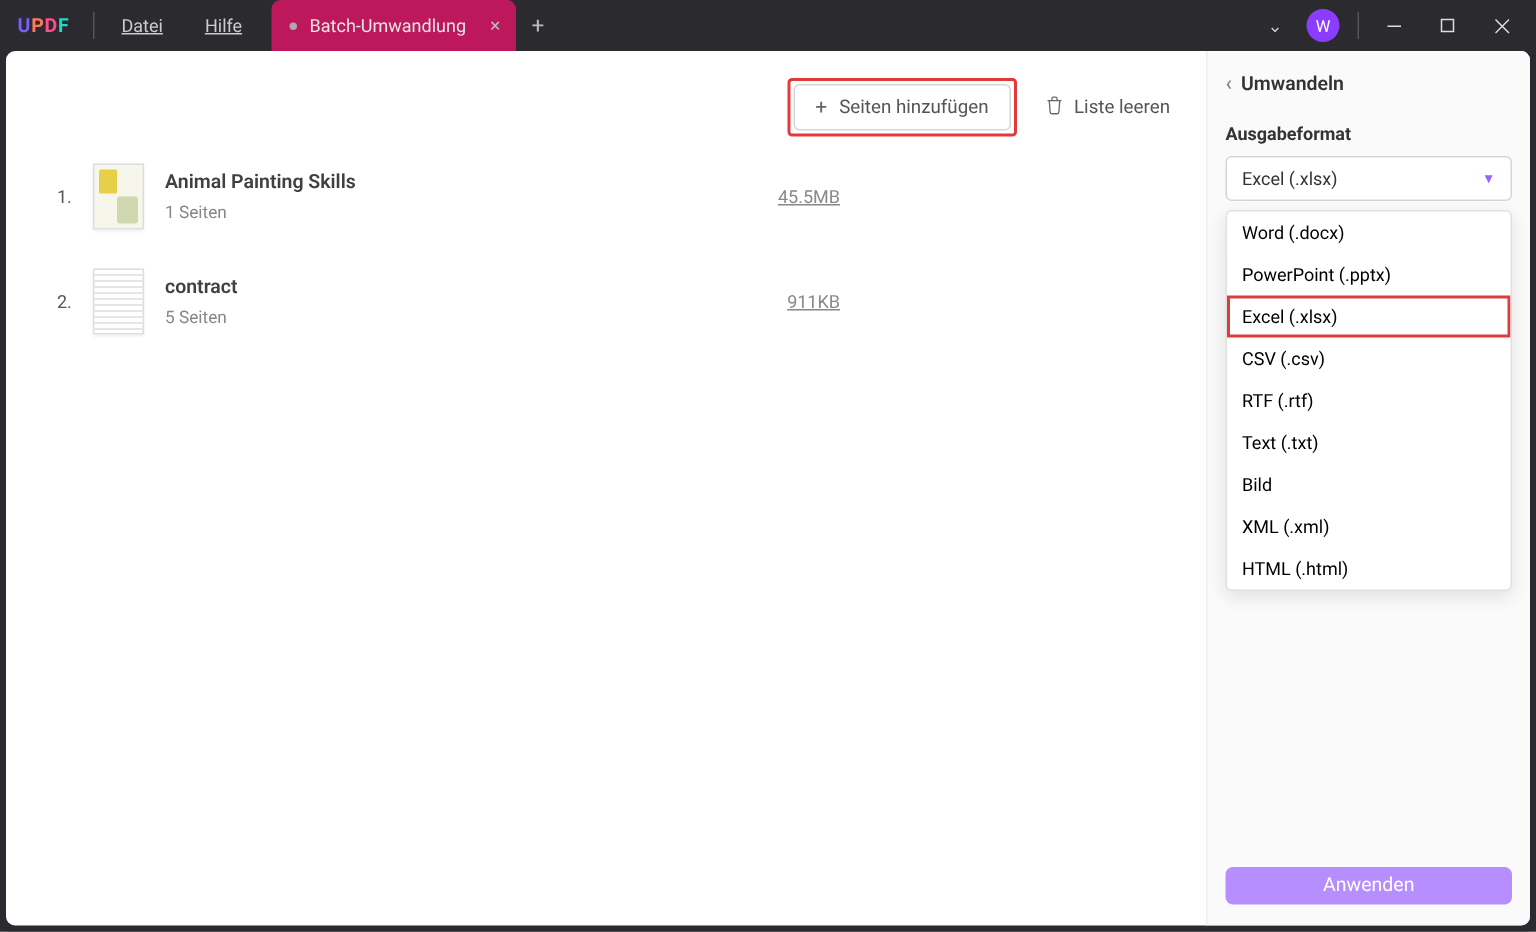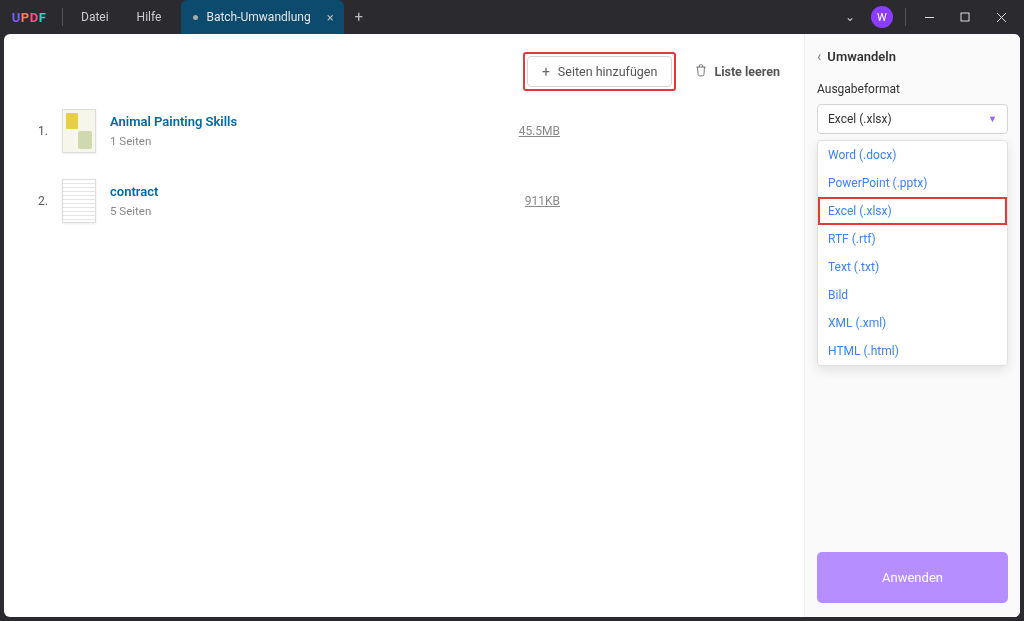--- a/index.html
+++ b/index.html
@@ -4,66 +4,66 @@
 <style>
   * { box-sizing: border-box; margin: 0; padding: 0; font-family: -apple-system, "Segoe UI", Roboto, sans-serif; }
   html, body { width: 1024px; height: 621px; overflow: hidden; background:#2b2b2f; }
   .app { width:1024px; height:621px; display:flex; flex-direction:column; background:#2b2b2f; border-radius:6px; overflow:hidden; }
 
   
   .titlebar { height:34px; display:flex; align-items:center; background:#2b2b2f; color:#ddd; font-size:12px; }
   .logo { width:58px; display:flex; align-items:center; justify-content:center; font-weight:700; font-size:13px; letter-spacing:0.5px; }
   .logo .u { color:#7a5cff;} .logo .p { color:#ff7a59;} .logo .d { color:#ff4f8a;} .logo .f { color:#23d6c8;}
   .titlebar .sep { width:1px; height:18px; background:#555; margin:0 4px; }
-  .menu-item { padding:0 14px; height:34px; display:flex; align-items:center; color:#ccc; cursor:pointer; }
+  .menu-item { padding:0 14px; height:34px; display:flex; align-items:center; color:#ccc; cursor:pointer;text-decoration:underline; }
   .tabbar { display:flex; align-items:stretch; margin-left:6px; }
-  .tab { display:flex; align-items:center; background:#0c4a6e; border-radius:6px 6px 0 0; padding:0 10px 0 12px; height:34px; min-width:150px; color:#e5e5e5; font-size:12px; gap:8px; }
+  .tab { display:flex; align-items:center; background:#be185d; border-radius:6px 6px 0 0; padding:0 10px 0 12px; height:34px; min-width:150px; color:#e5e5e5; font-size:12px; gap:8px; }
   .tab .dot { width:5px; height:5px; border-radius:50%; background:#aaa; }
   .tab .tab-x { margin-left:8px; color:#bbb; font-size:13px; cursor:pointer; }
   .newtab { width:30px; display:flex; align-items:center; justify-content:center; color:#bbb; font-size:15px; cursor:pointer; }
   .titlebar-right { margin-left:auto; display:flex; align-items:center; padding-right:6px; gap:2px; }
   .chev { padding:0 8px; color:#ccc; font-size:12px; cursor:pointer; }
   .avatar { width:22px; height:22px; border-radius:50%; background:#8b3dff; color:#fff; display:flex; align-items:center; justify-content:center; font-size:11px; margin:0 6px; }
   .winbtn { width:34px; height:28px; display:flex; align-items:center; justify-content:center; color:#ddd; cursor:pointer; }
   .winbtn svg { stroke:#ddd; }
 
   
   .body { flex:1; background:#fff; display:flex; border-radius:6px 6px 6px 6px; margin:0 4px 4px 4px; overflow:hidden; position:relative;}
   .main { flex:1; display:flex; flex-direction:column; padding:18px 24px 18px 34px; position:relative; }
   .toolbar { display:flex; justify-content:flex-end; align-items:center; gap:18px; margin-bottom:18px; }
   .addbtn { display:flex; align-items:center; gap:8px; border:1px solid #d5d5d5; border-radius:4px; padding:7px 14px; font-size:12.5px; color:#555; cursor:pointer; }
   .addbtn-wrap { border:2px solid #e03a3a; padding:2px; border-radius:3px;}
   .plus { color:#666; font-size:14px; line-height:1; }
-  .clearbtn { display:flex; align-items:center; gap:6px; font-size:12.5px; color:#555; cursor:pointer;font-weight:bold; }
+  .clearbtn { display:flex; align-items:center; gap:6px; font-size:12.5px; color:#555; cursor:pointer; }
   .trash svg { width:14px; height:14px; stroke:#666; fill:none; stroke-width:1.5; }
 
   .filelist { display:flex; flex-direction:column; gap:26px; }
   .filerow { display:flex; align-items:center; }
   .idx { width:24px; color:#555; font-size:12px; }
   .thumb { width:34px; height:44px; border:1px solid #ddd; background:#fff; margin-right:14px; position:relative; overflow:hidden; box-shadow:0 1px 2px rgba(0,0,0,0.08); }
   .thumb.anim { background:linear-gradient(180deg,#f7f6ea 0%,#f7f6ea 100%); }
   .thumb.anim::before { content:""; position:absolute; left:3px; top:3px; width:12px; height:16px; background:#e8cf4a; border-radius:1px; }
   .thumb.anim::after { content:""; position:absolute; right:3px; bottom:3px; width:14px; height:18px; background:#d0d8b0; border-radius:2px; }
   .thumb.doc { background:repeating-linear-gradient(180deg,#fff,#fff 3px,#e5e5e5 3px,#e5e5e5 4px); }
   .fileinfo { display:flex; flex-direction:column; gap:5px; }
-  .filename { font-size:13px; color:#0369a1; font-weight:600; }
+  .filename { font-size:13px; color:#404040; font-weight:600; }
   .pages { font-size:11.5px; color:#888; }
   .filesize { margin-left:auto; margin-right:220px; font-size:12px; color:#888;text-decoration:underline; }
 
   
   .sidebar { width:216px; border-left:1px solid #eee; background:#fafafa; display:flex; flex-direction:column; padding:14px 12px 14px 12px; }
   .side-head { display:flex; align-items:center; gap:6px; font-size:13px; font-weight:600; color:#333; margin-bottom:18px; }
   .back { color:#888; font-size:14px; cursor:pointer; }
-  .side-label { font-size:12px; font-weight:400; color:#333; margin-bottom:8px; }
+  .side-label { font-size:12px; font-weight:700; color:#333; margin-bottom:8px; }
   .select { border:1px solid #d5d5d5; border-radius:4px; background:#fff; padding:7px 10px; font-size:12px; color:#333; display:flex; align-items:center; justify-content:space-between; cursor:pointer; }
   .select .caret { color:#9561ff; font-size:9px; }
   .dropdown { margin-top:6px; border:1px solid #e0e0e0; border-radius:4px; background:#fff; box-shadow:0 4px 12px rgba(0,0,0,0.1); overflow:hidden; }
-  .dropdown .opt { padding:7px 10px; font-size:12px; color:#3b82f6; cursor:pointer; }
+  .dropdown .opt { padding:7px 10px; font-size:12px; color:#000000; cursor:pointer; }
   .dropdown .opt.sel-wrap { border:2px solid #e03a3a; margin:0; padding:5px 8px; }
-  .apply { margin-top:auto; background:#b78eff; color:#fff; border-radius:5px; text-align:center; padding:18px 0; font-size:13px; cursor:pointer; }
+  .apply { margin-top:auto; background:#b78eff; color:#fff; border-radius:5px; text-align:center; padding:5px 0; font-size:13px; cursor:pointer; }
 </style>
 </head>
 <body>
 
 <div class="app">
 
   <div class="titlebar">
     <div class="logo">
       <span class="u">U</span>
       <span class="p">P</span>
@@ -155,20 +155,21 @@
       </div>
       <div class="side-label">Ausgabeformat</div>
       <div class="select">
         <span>Excel (.xlsx)</span>
         <span class="caret">▼</span>
       </div>
       <div class="dropdown">
         <div class="opt">Word (.docx)</div>
         <div class="opt">PowerPoint (.pptx)</div>
         <div class="opt sel-wrap">Excel (.xlsx)</div>
+        <div class="opt">CSV (.csv)</div>
         <div class="opt">RTF (.rtf)</div>
         <div class="opt">Text (.txt)</div>
         <div class="opt">Bild</div>
         <div class="opt">XML (.xml)</div>
         <div class="opt">HTML (.html)</div>
       </div>
       <div class="apply">
         <span>Anwenden</span>
       </div>
     </div>

